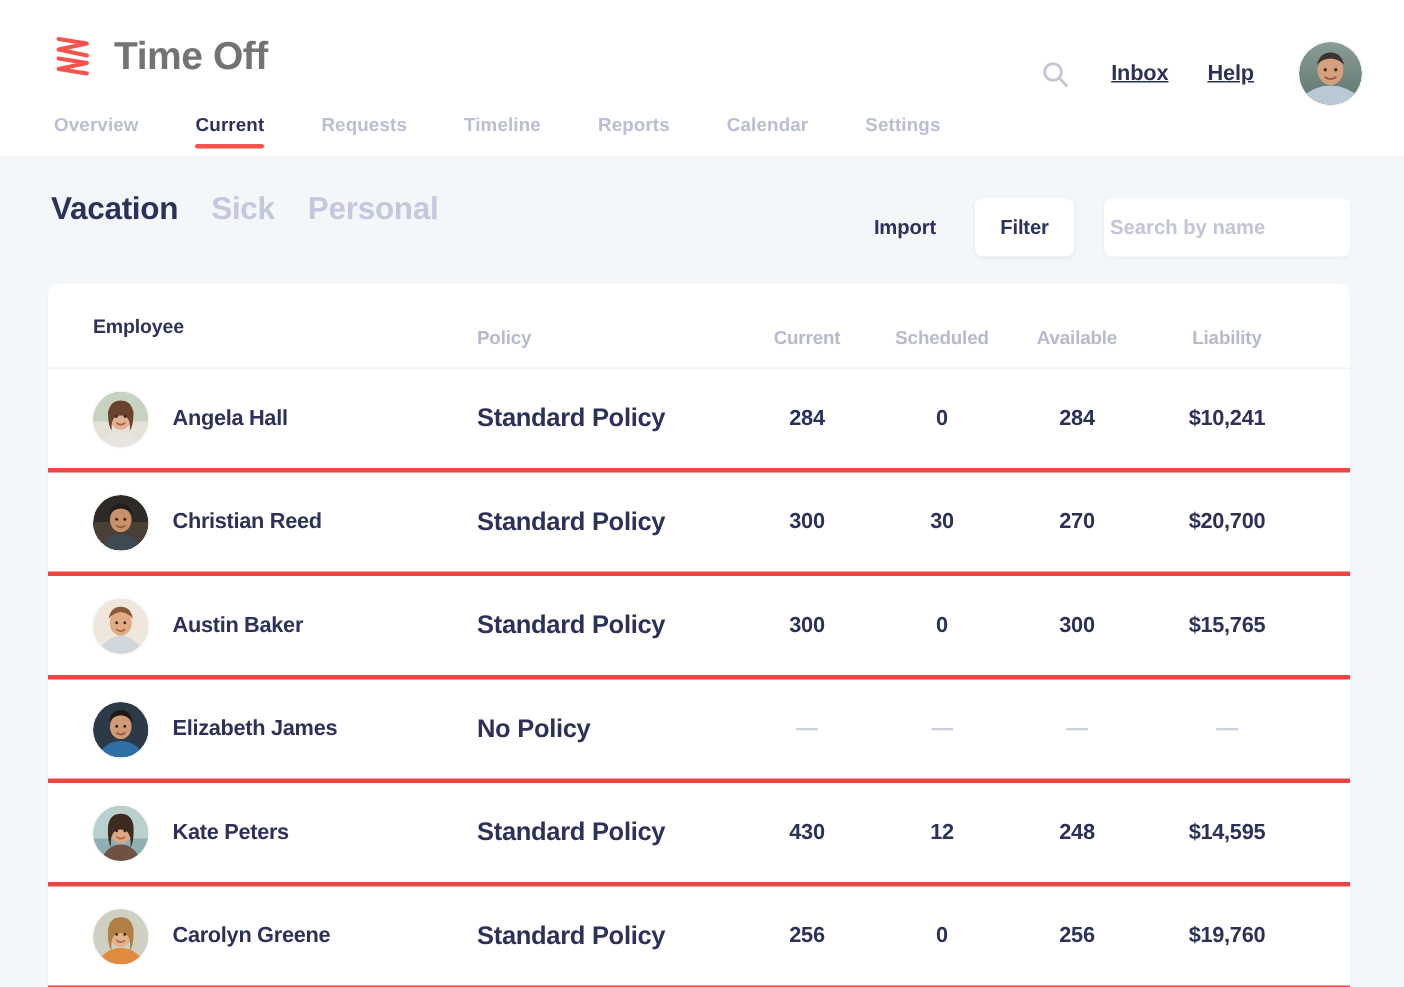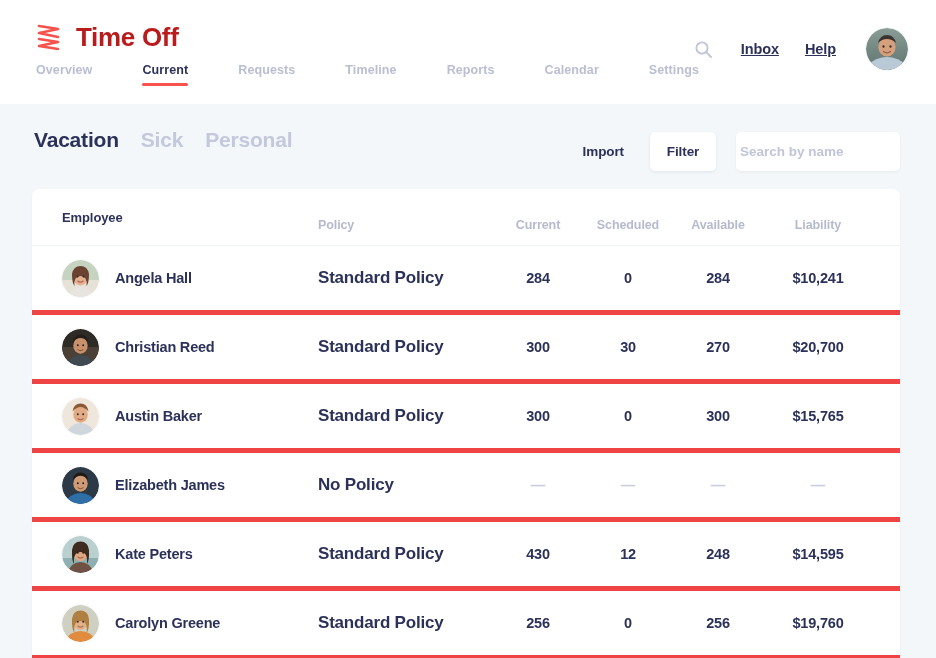--- a/index.html
+++ b/index.html
@@ -33,21 +33,21 @@
     gap: 14px;
   }
   .brand-logo {
     width: 26px;
     height: 30px;
     display: block;
   }
   .brand-title {
     font-size: 26px;
     font-weight: bold;
-    color: #b91c1c;
+    color: #737373;
     letter-spacing: -0.3px;
     line-height: 1;
   }
 
   .nav-right {
     position: absolute;
     right: 28px;
     top: 28px;
     display: flex;
     align-items: center;
@@ -77,23 +77,23 @@
     cursor: pointer;
     flex: none;
     margin-left: 4px;
     box-shadow: 0 0 0 1px rgba(0,0,0,0.04);
   }
 
   
   .tabs {
     position: absolute;
     left: 36px;
-    bottom: 13px;
-    display: flex;
-    gap: 12px;
+    bottom: 0;
+    display: flex;
+    gap: 0;
   }
   .tab {
     font-size: 12.5px;
     font-weight: bold;
     color: #b9bed3;
     padding: 0 0 14px 0;
     margin-right: 38px;
     cursor: pointer;
     position: relative;
     letter-spacing: 0.1px;
@@ -194,21 +194,21 @@
     background: #ffffff;
     border-radius: 7px 7px 0 0;
     overflow: hidden;
     box-shadow: 0 1px 2px rgba(43,49,89,0.05);
   }
 
   .row {
     display: flex;
     align-items: center;
     height: 69px;
-    border-bottom: 5px solid #ef4444;
+    border-bottom: 3px solid #ef4444;
     padding: 0 0 0 30px;
   }
   .row.head {
     height: 57px;
     border-bottom: 1px solid #eff2f7;
   }
   .row.body { height: 69px; }
 
   .c-emp {
     width: 256px;

